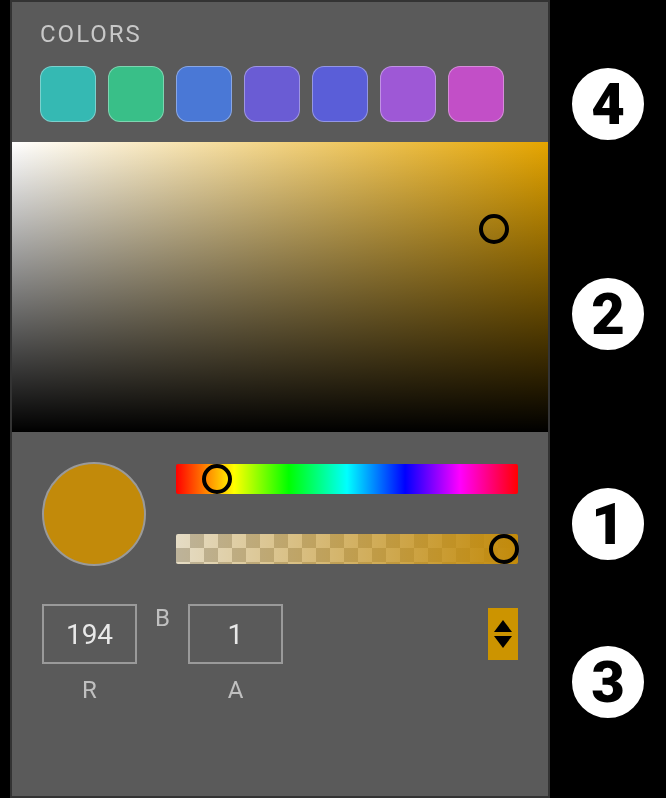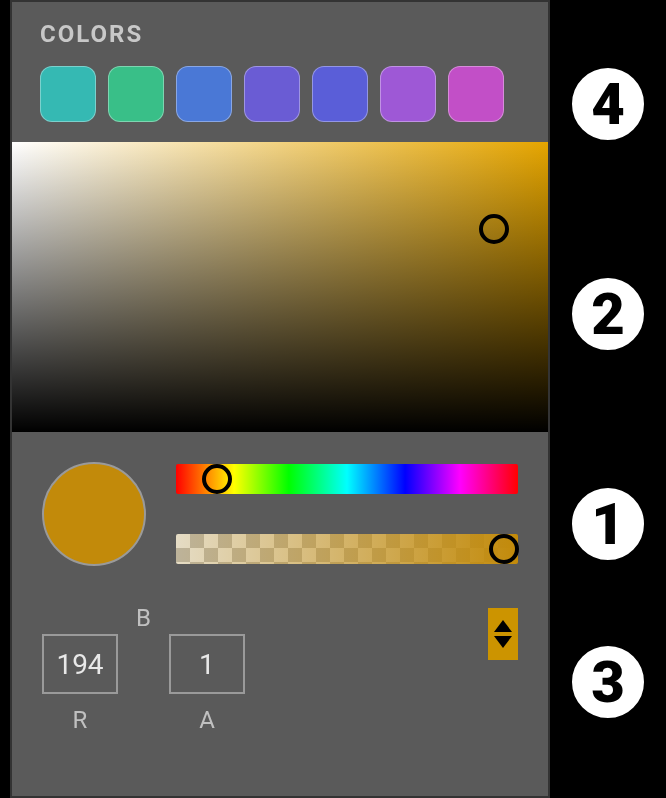--- a/index.html
+++ b/index.html
@@ -19,21 +19,21 @@
     height: 798px;
     background: #5a5a5a;
     border: 2px solid #333;
   }
   .panel-header {
     padding: 18px 28px 10px;
   }
   .panel-title {
     color: #c8c8c8;
     font-size: 24px;
-    font-weight: 700;
+    font-weight: 400;
     letter-spacing: 2px;
   }
   .swatch-row {
     display: flex;
     gap: 12px;
     padding: 8px 28px 20px;
   }
   .swatch {
     width: 56px;
     height: 56px;
@@ -109,29 +109,28 @@
     gap: 18px;
     align-items: flex-start;
   }
   .input-col {
     display: flex;
     flex-direction: column;
     align-items: center;
     gap: 12px;
   }
   .num-input {
-    width: 76px;
+    width: 95px;
     height: 60px;
     background: transparent;
     border: 2px solid #9a9a9a;
     color: #e8e8e8;
     font-size: 28px;
     text-align: center;
     font-family: inherit;
-    margin-top: 30px;
   }
   .input-label {
     color: #c0c0c0;
     font-size: 24px;
   }
   .format-toggle {
     width: 30px;
     height: 52px;
     background: #cc9400;
     display: flex;

